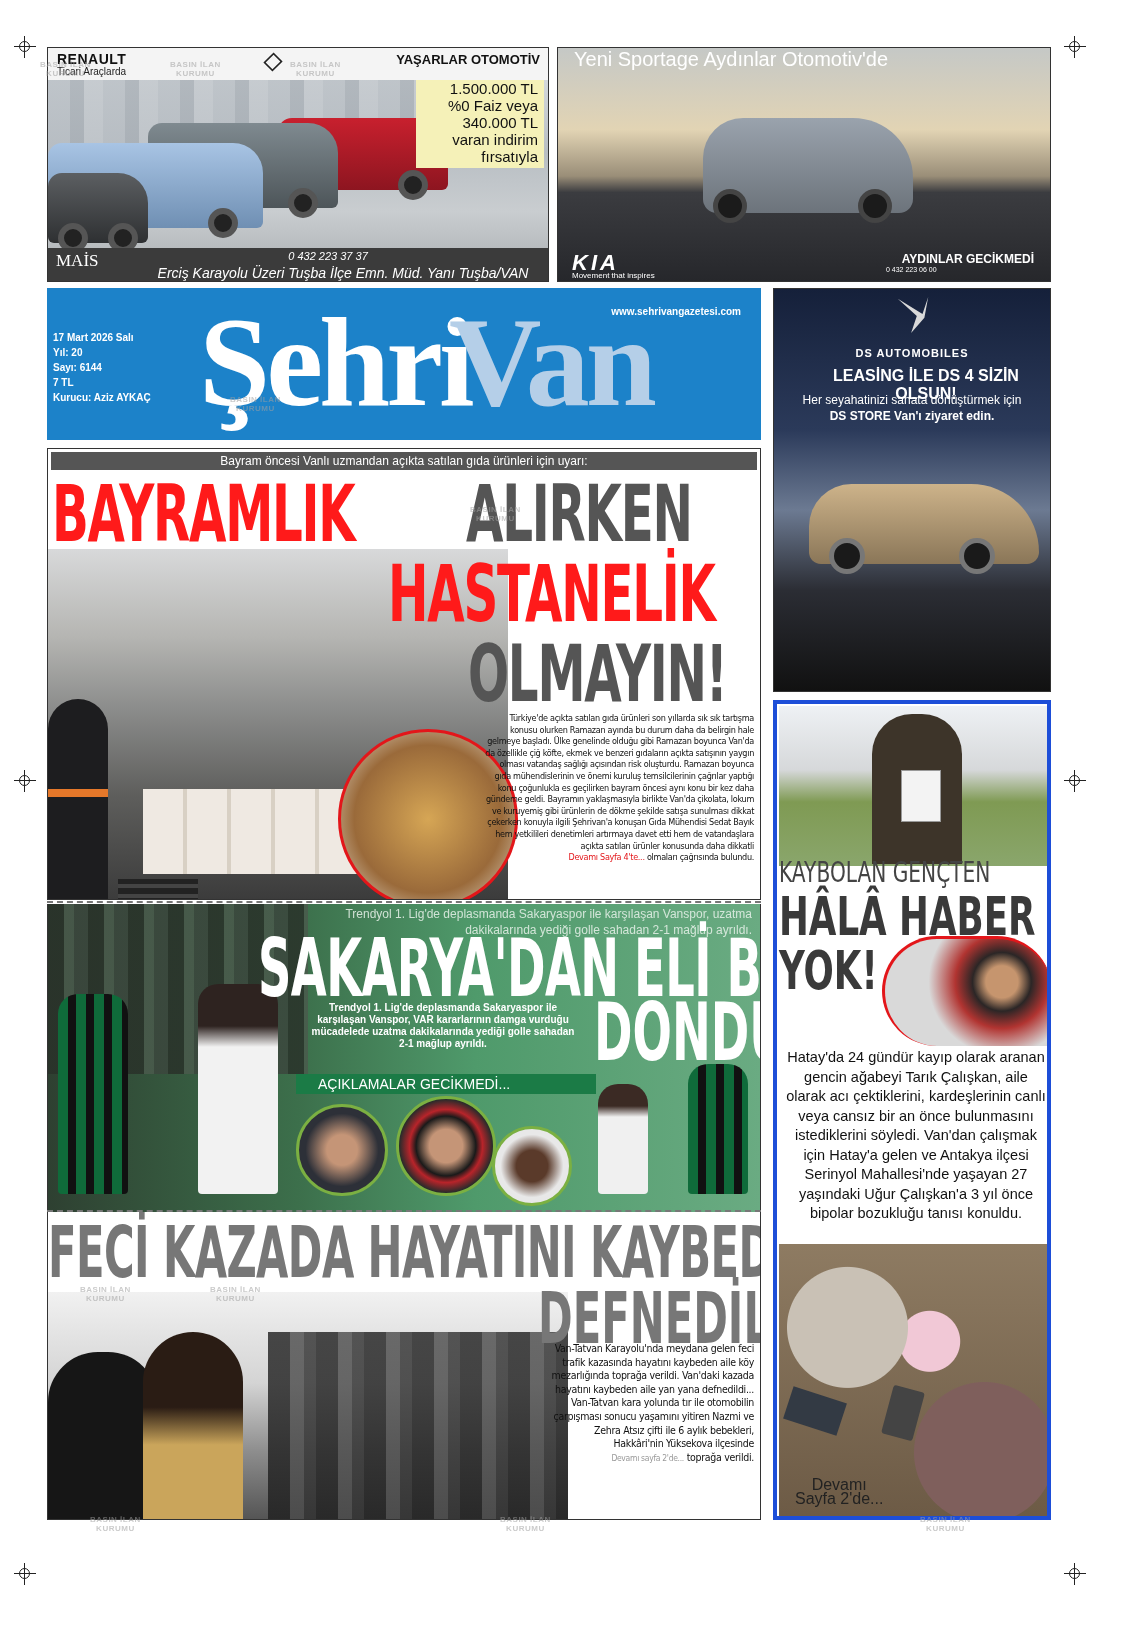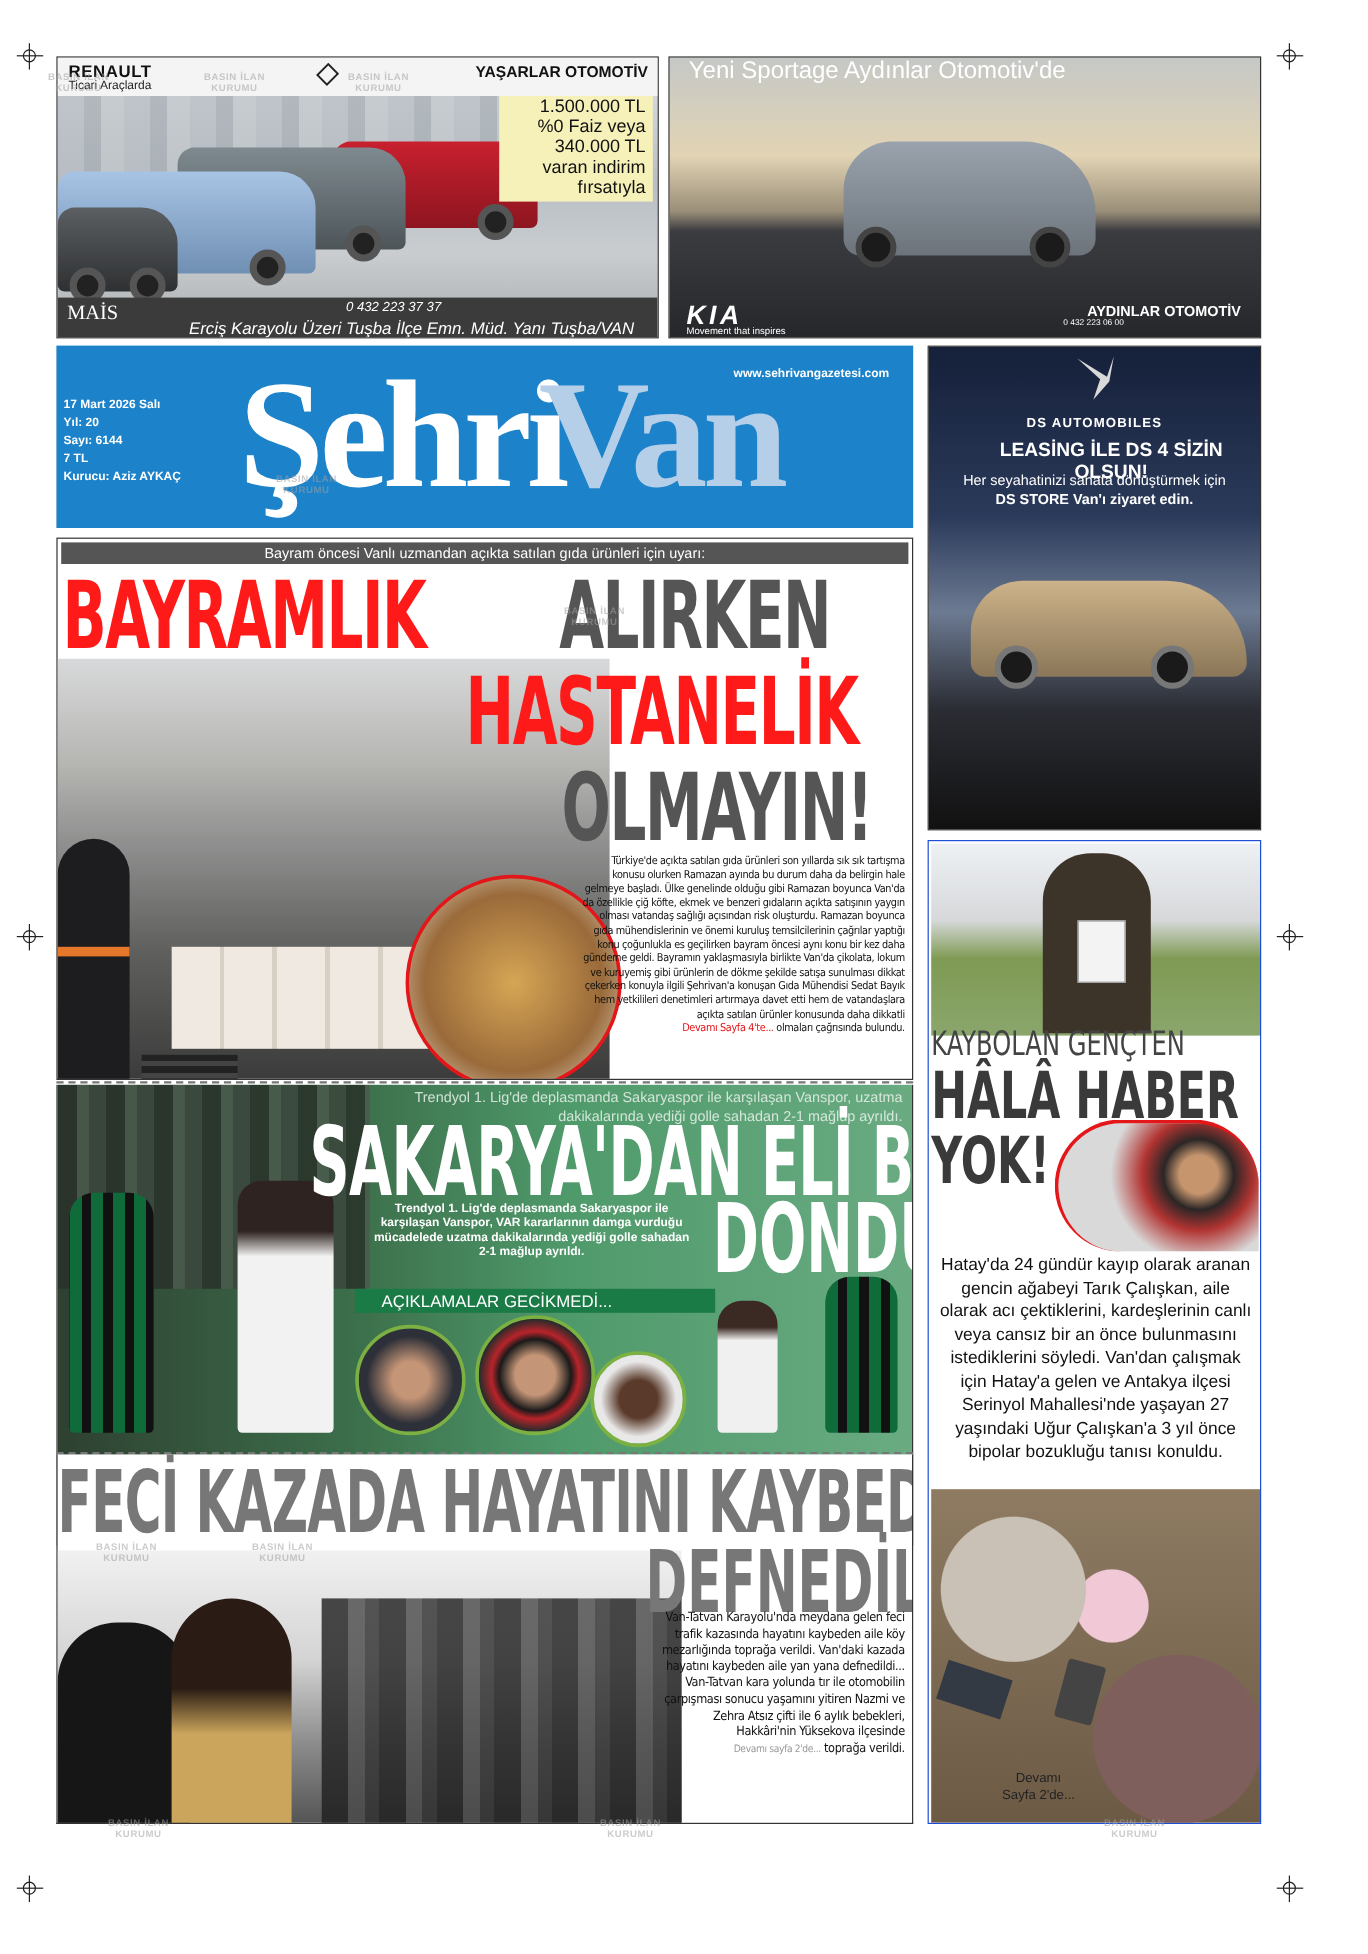--- a/index.html
+++ b/index.html
@@ -90,33 +90,33 @@
   .story3 .title1 { position: absolute; left: 0; top: 0; font-family: "DejaVu Sans", sans-serif; font-weight: bold; font-size: 72px; line-height: 80px; color: #777; transform: scaleX(0.58); transform-origin: left top; letter-spacing: -1px; white-space: nowrap; }
   .story3 .title2 { position: absolute; left: 490px; top: 66px; font-family: "DejaVu Sans", sans-serif; font-weight: bold; font-size: 72px; line-height: 80px; color: #777; transform: scaleX(0.58); transform-origin: left top; white-space: nowrap; }
   .story3 .photo { position: absolute; left: 0; top: 80px; width: 520px; height: 228px; background: linear-gradient(180deg, #f1f1f1 0%, #d4d4d4 40%, #8d8d8d 70%, #545454 100%); }
   .story3 .groom { position: absolute; left: 0; top: 140px; width: 110px; height: 168px; background: #161616; border-radius: 50px 50px 0 0; }
   .story3 .bride { position: absolute; left: 95px; top: 120px; width: 100px; height: 188px; background: linear-gradient(#2a1c14 40%, #caa55b 60%); border-radius: 50px 50px 0 0; }
   .story3 .crowdg { position: absolute; left: 220px; top: 120px; width: 300px; height: 188px; background: repeating-linear-gradient(90deg, #1e1e1e 0 22px, #4a4a4a 22px 36px, #2f2f2f 36px 48px); opacity: .8; }
   .story3 .body { position: absolute; right: 6px; top: 130px; width: 205px; font-family: "DejaVu Sans Condensed", "DejaVu Sans", sans-serif; font-size: 10.5px; line-height: 13.6px; text-align: right; color: #111; letter-spacing: -0.3px; }
   .story3 .more { color: #999; font-size: 8.5px; }
 
   
-  .story4 { position: absolute; left: 773px; top: 700px; width: 278px; height: 820px; border: 1px solid #1d4ed8; background: #fff; overflow: hidden; }
+  .story4 { position: absolute; left: 773px; top: 700px; width: 278px; height: 820px; border: 4px solid #1d4ed8; background: #fff; overflow: hidden; }
   .story4 .photo1 { position: absolute; left: 2px; top: 2px; width: 274px; height: 160px; background: linear-gradient(#eef1f4 0%, #d6d8da 40%, #7f9a53 60%, #8aa66c 100%); }
   .story4 .man { position: absolute; left: 95px; top: 10px; width: 90px; height: 150px; background: #3d3429; border-radius: 40px 40px 0 0; }
   .story4 .sign { position: absolute; left: 124px; top: 66px; width: 40px; height: 52px; background: #f3f3f3; border: 1px solid #999; }
   .story4 .k1 { position: absolute; left: 2px; top: 152px; font-family: "DejaVu Sans", sans-serif; font-size: 28px; color: #444; transform: scaleX(0.72); transform-origin: left top; white-space: nowrap; }
   .story4 .k2 { position: absolute; left: 2px; top: 184px; font-family: "DejaVu Sans", sans-serif; font-weight: bold; font-size: 54px; line-height: 58px; color: #3a3a3a; transform: scaleX(0.66); transform-origin: left top; white-space: nowrap; }
   .story4 .k3 { position: absolute; left: 2px; top: 238px; font-family: "DejaVu Sans", sans-serif; font-weight: bold; font-size: 54px; line-height: 58px; color: #3a3a3a; transform: scaleX(0.66); transform-origin: left top; white-space: nowrap; }
   .story4 .portrait { position: absolute; left: 105px; top: 232px; width: 170px; height: 110px; border-radius: 80px 80px 0 80px; border-top: 3px solid #e3161a; border-left: 3px solid #e3161a; background: radial-gradient(circle at 70% 40%, #c6956e 12%, #2b2626 22%, #b13431 35%, #d9d9d9 55%); }
   .story4 .body { position: absolute; left: 6px; top: 344px; width: 266px; text-align: center; font-size: 14.5px; line-height: 19.5px; color: #111; }
   .story4 .photo2 { position: absolute; left: 2px; top: 540px; width: 274px; height: 278px; background: radial-gradient(circle at 25% 30%, #c9c1b5 0 60px, transparent 61px), radial-gradient(circle at 75% 75%, #7f5f5c 0 70px, transparent 71px), radial-gradient(circle at 55% 35%, #f1c8d6 0 30px, transparent 31px), linear-gradient(#8e7b62, #6c5a45); }
   .story4 .wallet { position: absolute; left: 10px; top: 690px; width: 56px; height: 34px; background: #333a44; transform: rotate(18deg); }
   .story4 .phone { position: absolute; left: 110px; top: 684px; width: 32px; height: 50px; background: #444; transform: rotate(15deg); border-radius: 3px; }
-  .story4 .more { position: absolute; left: 18px; top: 774px; font-size: 11px; line-height: 14px; color: #222; text-align: center; margin-left: 43px; }
+  .story4 .more { position: absolute; left: 18px; top: 774px; font-size: 16px; line-height: 14px; color: #222; text-align: center; }
 
   .wm { position: absolute; font-size: 8px; font-weight: bold; color: rgba(160,160,160,0.55); text-align: center; line-height: 9px; letter-spacing: .5px; }
 </style>
 </head>
 <body>
 
 <div class="reg" style="left:14px;top:36px;">
     <span></span>
   </div>
 <div class="reg" style="left:1064px;top:36px;">
@@ -173,21 +173,21 @@
 </div>
 
 <div class="ad-kia">
   <div class="headline">Yeni Sportage Aydınlar Otomotiv'de</div>
   <div class="car">
       <div class="wh1" style="left:10px"></div>
       <div class="wh2" style="left:155px"></div>
     </div>
   <div class="kia-logo">KIA</div>
   <div class="slogan">Movement that inspires</div>
-  <div class="dealer">AYDINLAR OTOMOTİV</div>
+  <div class="dealer">AYDINLAR GECİKMEDİ</div>
   <div class="dphone">0 432 223 06 00</div>
 </div>
 
 <div class="masthead">
   <div class="meta">
     <div>17 Mart 2026 Salı</div>
     <div>Yıl: 20</div>
     <div>Sayı: 6144</div>
     <div>7 TL</div>
     <div>Kurucu: Aziz AYKAÇ</div>

